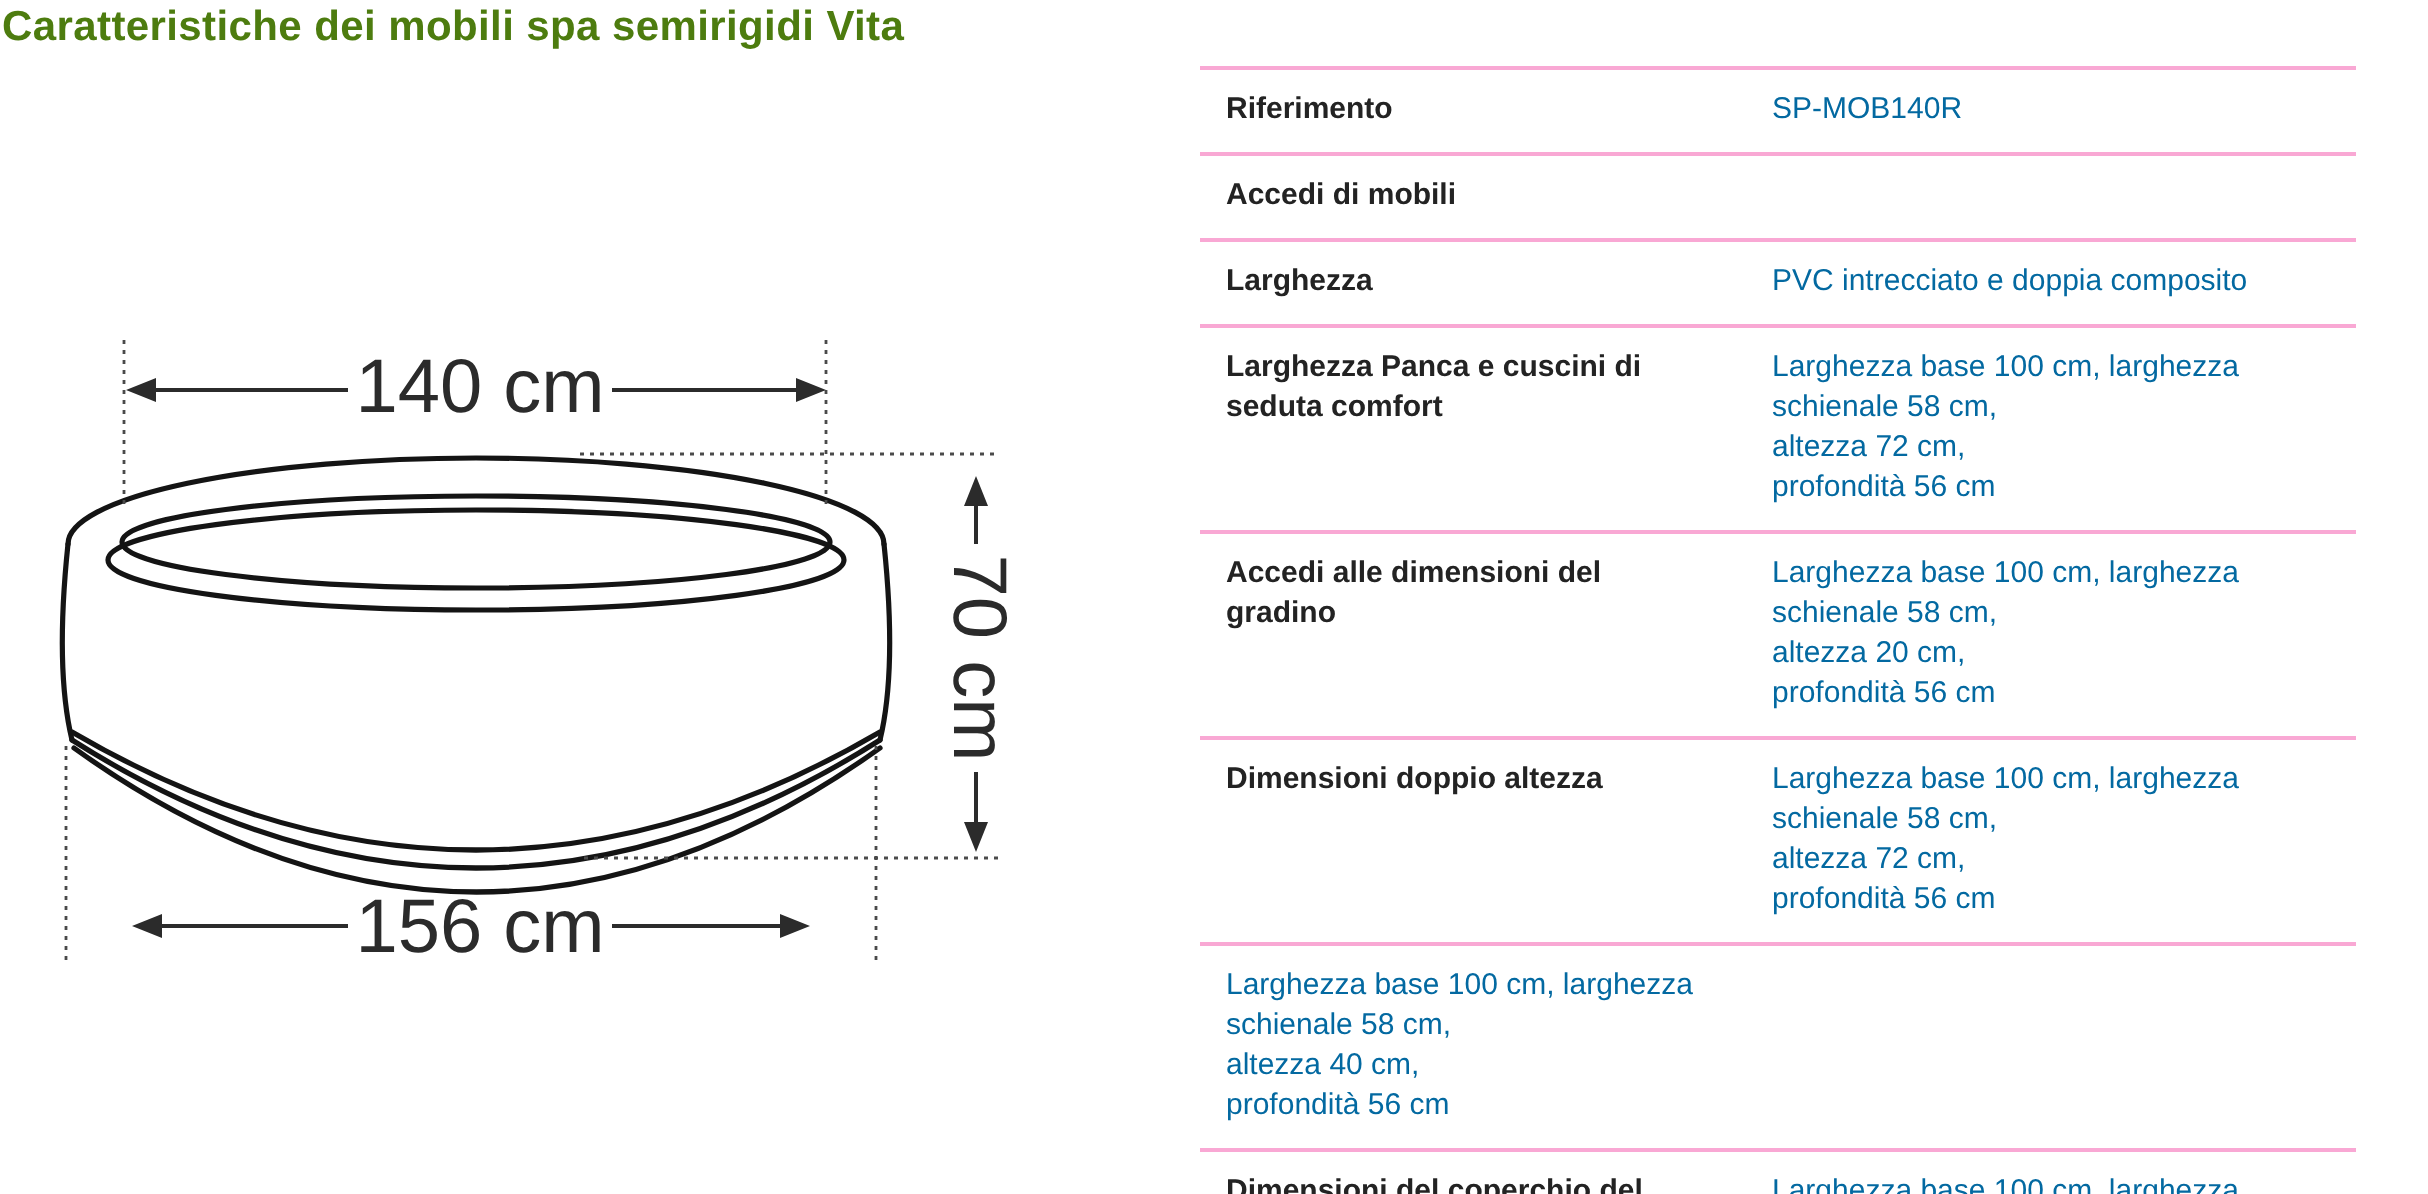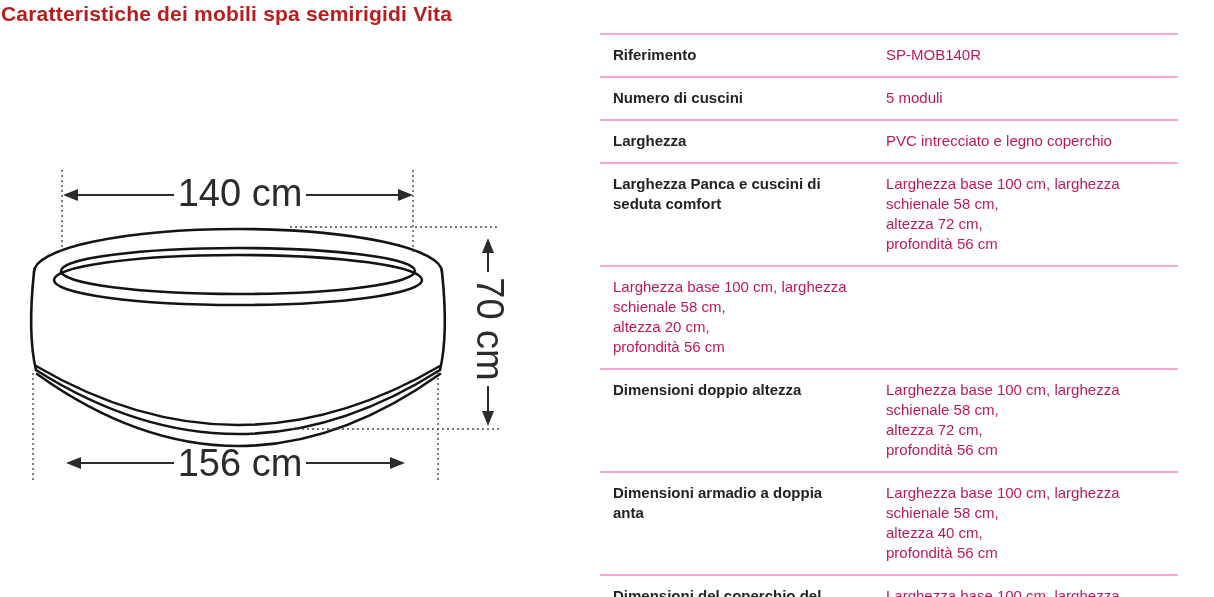--- a/index.html
+++ b/index.html
@@ -8,21 +8,21 @@
     position: relative;
     overflow: hidden;
     font-family: "Liberation Sans", sans-serif;
     color: #262626;
   }
   .page-title {
     position: absolute;
     left: 1px; top: 2px;
     font-size: 21px;
     font-weight: 700;
-    color: #b91c1c;
+    color: #4d7c0f;
     letter-spacing: 0.2px;
     margin: 0;
   }
   .diagram {
     position: absolute;
     left: 0; top: 160px;
     width: 560px; height: 340px;
   }
   .dim-text {
     font-family: "Liberation Sans", sans-serif;
@@ -43,21 +43,21 @@
     line-height: 20px;
     gap: 24px;
   }
   .spec-label {
     font-weight: 700;
     color: #232323;
     white-space: pre-line;
     padding-right: 10px;
   }
   .spec-value {
-    color: #be185d;
+    color: #0369a1;
     white-space: pre-line;
   }
 </style>
 </head>
 <body>
 
 <h1 class="page-title">Caratteristiche dei mobili spa semirigidi Vita</h1>
 
 <svg class="diagram" viewBox="0 160 560 340" xmlns="http://www.w3.org/2000/svg">
 
@@ -107,47 +107,46 @@
   <text class="dim-text" x="240" y="476" text-anchor="middle">156 cm</text>
   <text class="dim-text" x="490" y="342" text-anchor="middle" transform="rotate(90 490 329)">70 cm</text>
 </svg>
 
 <div class="spec-table">
   <div class="spec-row">
     <div class="spec-label">Riferimento</div>
     <div class="spec-value">SP-MOB140R</div>
   </div>
   <div class="spec-row">
-    <div class="spec-label">Numero di cuscini</div>
-    <div class="spec-value">5 moduli</div>
+    <div class="spec-label">Accedi di mobili</div>
   </div>
   <div class="spec-row">
     <div class="spec-label">Larghezza</div>
-    <div class="spec-value">PVC intrecciato e legno coperchio</div>
+    <div class="spec-value">PVC intrecciato e doppia composito</div>
   </div>
   <div class="spec-row">
     <div class="spec-label">Larghezza Panca e cuscini di
 seduta comfort</div>
     <div class="spec-value">Larghezza base 100 cm, larghezza schienale 58 cm,
 altezza 72 cm,
 profondità 56 cm</div>
   </div>
   <div class="spec-row">
+    <div class="spec-label">Accedi alle dimensioni del gradino</div>
     <div class="spec-value">Larghezza base 100 cm, larghezza schienale 58 cm,
 altezza 20 cm,
 profondità 56 cm</div>
   </div>
   <div class="spec-row">
     <div class="spec-label">Dimensioni doppio altezza</div>
     <div class="spec-value">Larghezza base 100 cm, larghezza schienale 58 cm,
 altezza 72 cm,
 profondità 56 cm</div>
   </div>
   <div class="spec-row">
-    <div class="spec-label">Dimensioni armadio a doppia anta</div>
     <div class="spec-value">Larghezza base 100 cm, larghezza schienale 58 cm,
 altezza 40 cm,
 profondità 56 cm</div>
   </div>
   <div class="spec-row">
     <div class="spec-label">Dimensioni del coperchio del blocco
 motore</div>
     <div class="spec-value">Larghezza base 100 cm, larghezza schienale 58 cm,
 altezza 55 cm,
 profondità 56 cm</div>

